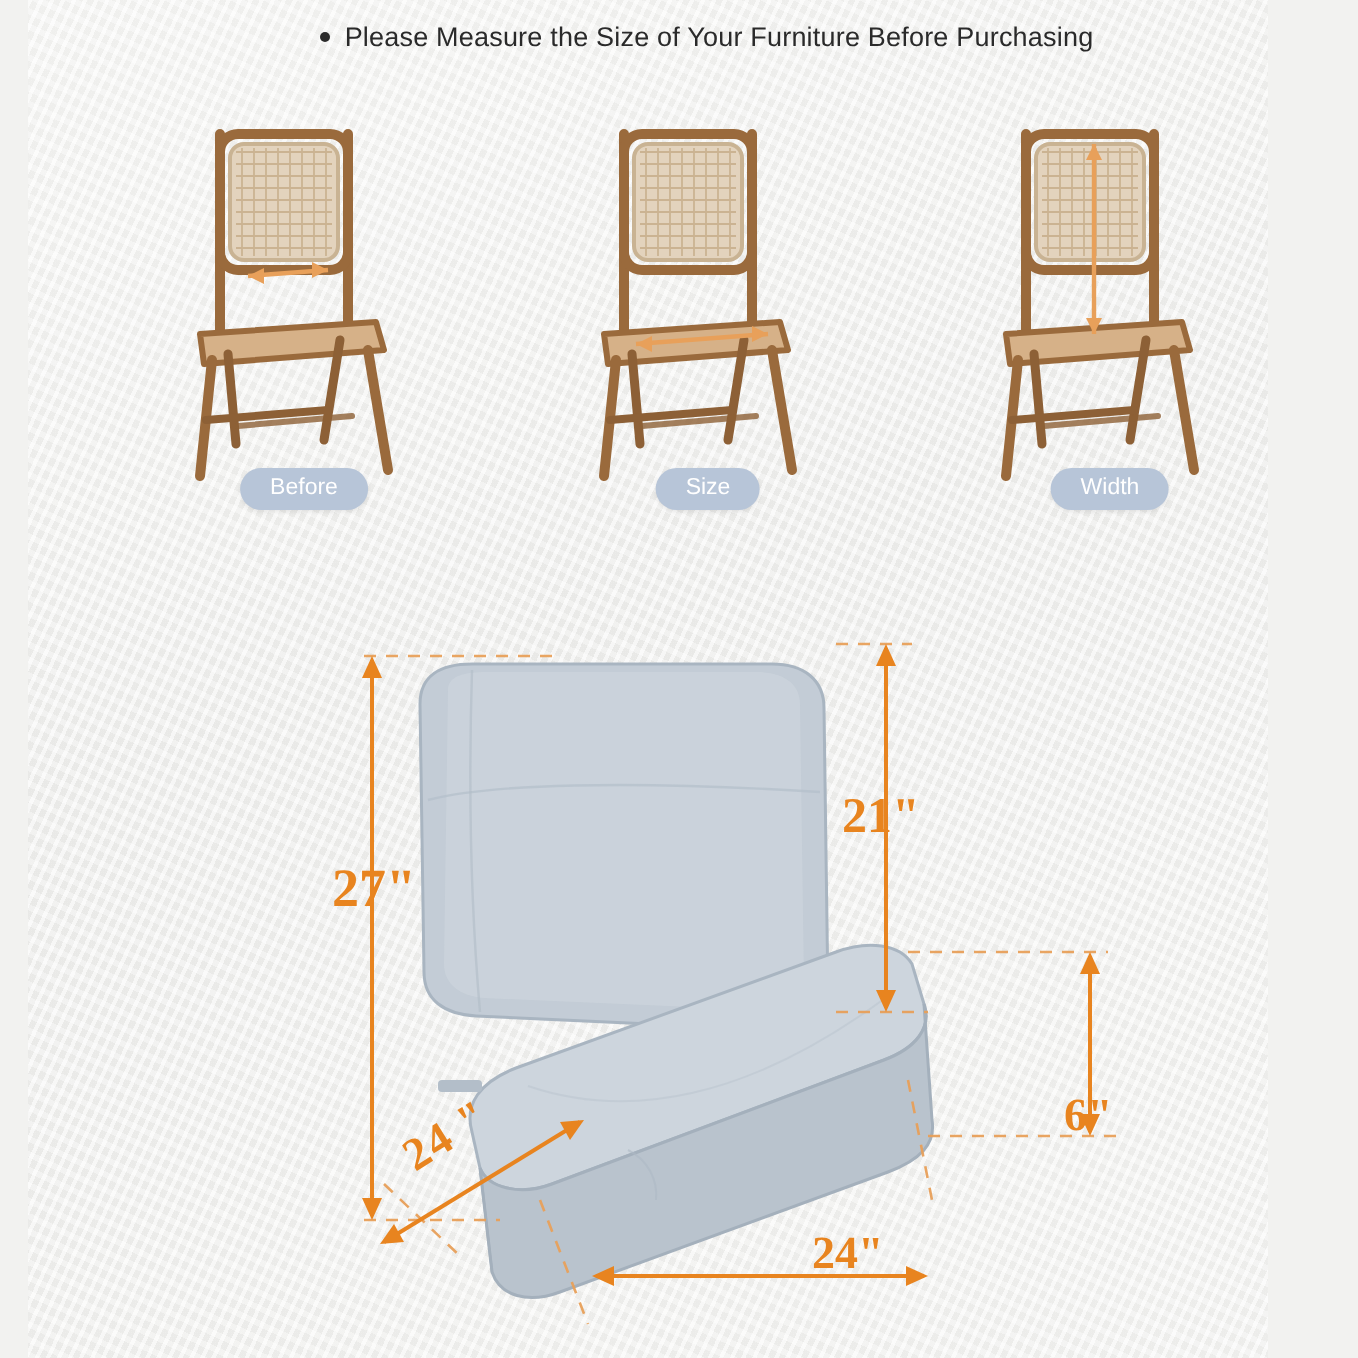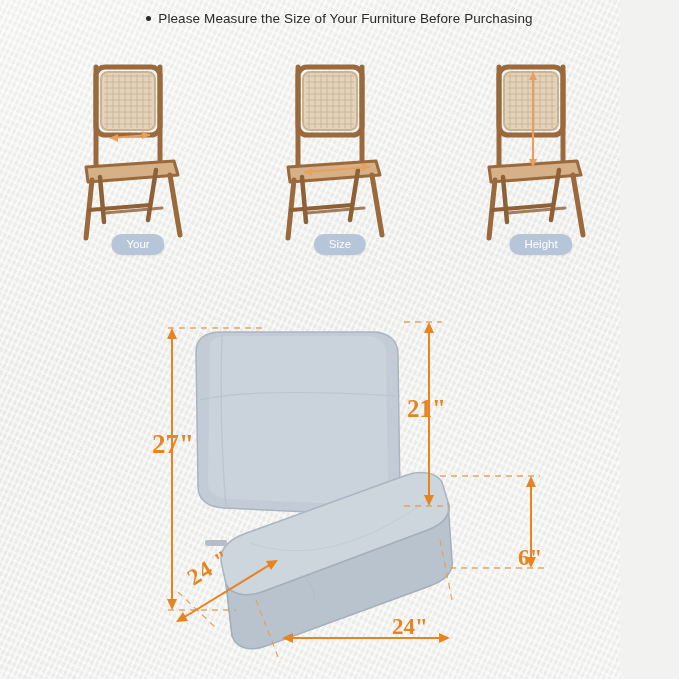--- a/index.html
+++ b/index.html
@@ -12,20 +12,21 @@
     font-family: "Liberation Sans", sans-serif;
     background: #f2f2f0;
     overflow: hidden;
   }
   .page {
     position: relative;
     width: 620px;
     height: 679px;
     background: linear-gradient(160deg, #f6f6f4 0%, #efefed 45%, #f3f3f1 100%);
     overflow: hidden;
+    margin-left: 14px;
   }
   
   .texture {
     position: absolute;
     inset: 0;
     background-image:
       repeating-linear-gradient(115deg, rgba(255,255,255,0.55) 0px, rgba(255,255,255,0.55) 2px, rgba(0,0,0,0.012) 2px, rgba(0,0,0,0.012) 5px),
       repeating-linear-gradient(25deg, rgba(255,255,255,0.35) 0px, rgba(255,255,255,0.35) 3px, rgba(0,0,0,0.01) 3px, rgba(0,0,0,0.01) 7px);
     pointer-events: none;
   }
@@ -166,21 +167,21 @@
         <path d="M62 135 L66 180" stroke="#8d6036" stroke-width="4.5" fill="none" stroke-linecap="round"></path>
         <path d="M51 168 L112 163" stroke="#8d6036" stroke-width="4" fill="none" stroke-linecap="round"></path>
         <path d="M67 171 L124 166" stroke="#8d6036" stroke-width="3" fill="none" stroke-linecap="round" opacity="0.8"></path>
 
         <g>
           <line x1="72" y1="96" x2="112" y2="93" stroke="#e8a05a" stroke-width="2.2"></line>
           <path d="M72 96 l8 -4 l0 8 z" fill="#e8a05a"></path>
           <path d="M112 93 l-8 -4 l0 8 z" fill="#e8a05a"></path>
         </g>
       </svg>
-      <div class="chip">Your</div>
+      <div class="chip">Before</div>
     </div>
 
     <div class="chair-cell c2">
       <svg width="200" height="215" viewBox="0 0 200 215">
         <path d="M58 25 L58 128 M122 25 L122 128" stroke="#9a6a3c" stroke-width="5" fill="none" stroke-linecap="round"></path>
         <rect x="58" y="25" width="64" height="68" rx="9" fill="none" stroke="#9a6a3c" stroke-width="5"></rect>
         <rect x="63" y="30" width="54" height="58" rx="7" fill="#e3d3bd" stroke="#c9b393" stroke-width="2"></rect>
         <g stroke="#c7ae8b" stroke-width="0.9" opacity="0.85">
           <path d="M66 34 H114 M66 40 H114 M66 46 H114 M66 52 H114 M66 58 H114 M66 64 H114 M66 70 H114 M66 76 H114 M66 82 H114"></path>
           <path d="M69 32 V86 M75 32 V86 M81 32 V86 M87 32 V86 M93 32 V86 M99 32 V86 M105 32 V86 M111 32 V86"></path>
@@ -216,21 +217,21 @@
         <path d="M118 128 L110 178" stroke="#8d6036" stroke-width="4.5" fill="none" stroke-linecap="round"></path>
         <path d="M62 135 L66 180" stroke="#8d6036" stroke-width="4.5" fill="none" stroke-linecap="round"></path>
         <path d="M51 168 L112 163" stroke="#8d6036" stroke-width="4" fill="none" stroke-linecap="round"></path>
         <path d="M67 171 L124 166" stroke="#8d6036" stroke-width="3" fill="none" stroke-linecap="round" opacity="0.8"></path>
         <g>
           <line x1="92" y1="30" x2="92" y2="125" stroke="#e8a05a" stroke-width="2.2"></line>
           <path d="M92 30 l-4 8 l8 0 z" fill="#e8a05a"></path>
           <path d="M92 125 l-4 -8 l8 0 z" fill="#e8a05a"></path>
         </g>
       </svg>
-      <div class="chip">Height</div>
+      <div class="chip">Width</div>
     </div>
   </div>
 
 
   <svg class="overlay" viewBox="0 0 679 679">
 
     <g>
       <path d="M196 352 C196 338, 206 332, 222 332 L372 332 C388 332, 398 340, 398 354
                L400 498 C400 510, 390 516, 376 515 L224 508 C208 507, 198 500, 198 486 Z" fill="#c3ccd6" stroke="#a9b5c1" stroke-width="1.5"></path>
       <path d="M210 345 C210 338, 218 336, 230 336 L364 336 C378 336, 386 342, 386 352

